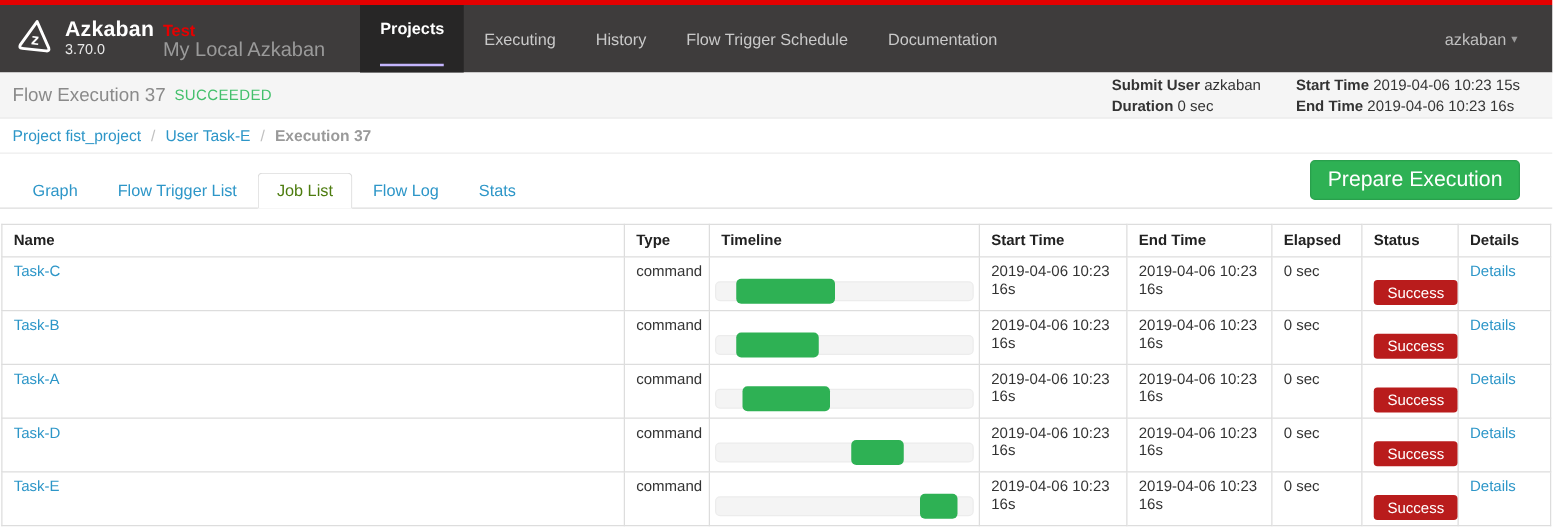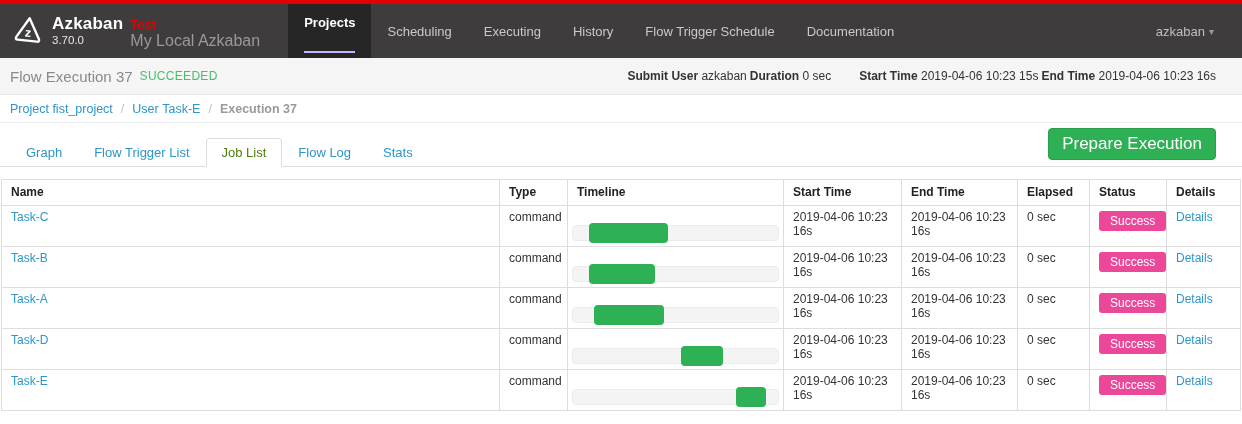--- a/index.html
+++ b/index.html
@@ -20,21 +20,21 @@
   .nav-item.active { background:#272626; color:#fff; font-weight:bold; }
   .nav-item.active .nav-label { border-bottom:2px solid #c4b5fd; padding-bottom:21px; margin-bottom:-5px; }
   .nav-user { margin-left:auto; display:flex; align-items:center; padding-right:28px; color:#bfbfbf; font-size:13px; cursor:pointer; gap:4px; }
   .caret { color:#9a9a9a; font-size:10px; }
 
   
   .page-header { height:37px; background:#f5f5f5; border-bottom:1px solid #e7e7e7; display:flex; align-items:center; padding:0 26px 0 10px; }
   .flow-title { font-size:15px; color:#8a8a8a; }
   .flow-status { font-size:12px; color:#44c06c; margin-left:7px; letter-spacing:.3px; }
   .header-meta { margin-left:auto; display:flex; gap:28px; font-size:12px; }
-  .meta-col { display:flex; flex-direction:row; gap:3px; }
+  .meta-col { display:flex; flex-direction:column; gap:3px; }
   .meta-row b { color:#333; }
   .meta-row span { color:#333; }
 
   
   .breadcrumb { height:28px; background:#fff; border-bottom:1px solid #ededed; display:flex; align-items:center; padding:0 10px; font-size:12.5px; }
   .crumb-link { color:#2d96c8; text-decoration:none; cursor:pointer; }
   .crumb-link b { font-weight:normal; }
   .crumb-sep { color:#c0c0c0; margin:0 8px; }
   .crumb-current { color:#9a9a9a; font-weight:bold; }
 
@@ -47,21 +47,21 @@
   
   .job-table-wrap { padding:12px 1px 0 1px; }
   table { width:100%; border-collapse:collapse; table-layout:fixed; font-size:12px; }
   th, td { border:1px solid #ddd; padding:4px 9px; text-align:left; vertical-align:top; color:#333; }
   th { font-weight:bold; color:#222; padding:5px 9px; height:26px; }
   tr.job-row { height:41px; }
   td.timeline-cell { padding:4px; }
   a.cell-link { color:#2d96c8; text-decoration:none; cursor:pointer; }
   .track { position:relative; height:16px; background:#f4f4f4; border:1px solid #ececec; border-radius:4px; margin-top:15px; }
   .tbar { position:absolute; top:-3px; height:20px; background:#2eb154; border-radius:4px; cursor:pointer; }
-  .badge-success { display:inline-block; background:#ec4899; color:#fff; padding:3px 11px; border-radius:3px; font-size:12px; margin-top:1px; }
+  .badge-success { display:inline-block; background:#b91c1c; color:#fff; padding:3px 11px; border-radius:3px; font-size:12px; margin-top:14px; }
 
   col.c-name {} col.c-type{ width:68px; } col.c-timeline{ width:216px; } col.c-start{ width:118px; }
   col.c-end{ width:116px; } col.c-elapsed{ width:72px; } col.c-status{ width:77px; } col.c-details{ width:74px; }
 </style>
 </head>
 <body>
 
 <div class="topbar"></div>
 
 <div class="navbar">
@@ -81,23 +81,20 @@
       </div>
       <div class="brand-col">
         <span class="brand-env">Test</span>
         <span class="brand-sub">My Local Azkaban</span>
       </div>
     </div>
   </div>
   <div class="nav-items">
     <a class="nav-item active">
         <span class="nav-label">Projects</span>
-      </a>
-    <a class="nav-item">
-        <span class="nav-label">Scheduling</span>
       </a>
     <a class="nav-item">
         <span class="nav-label">Executing</span>
       </a>
     <a class="nav-item">
         <span class="nav-label">History</span>
       </a>
     <a class="nav-item">
         <span class="nav-label">Flow Trigger Schedule</span>
       </a>

